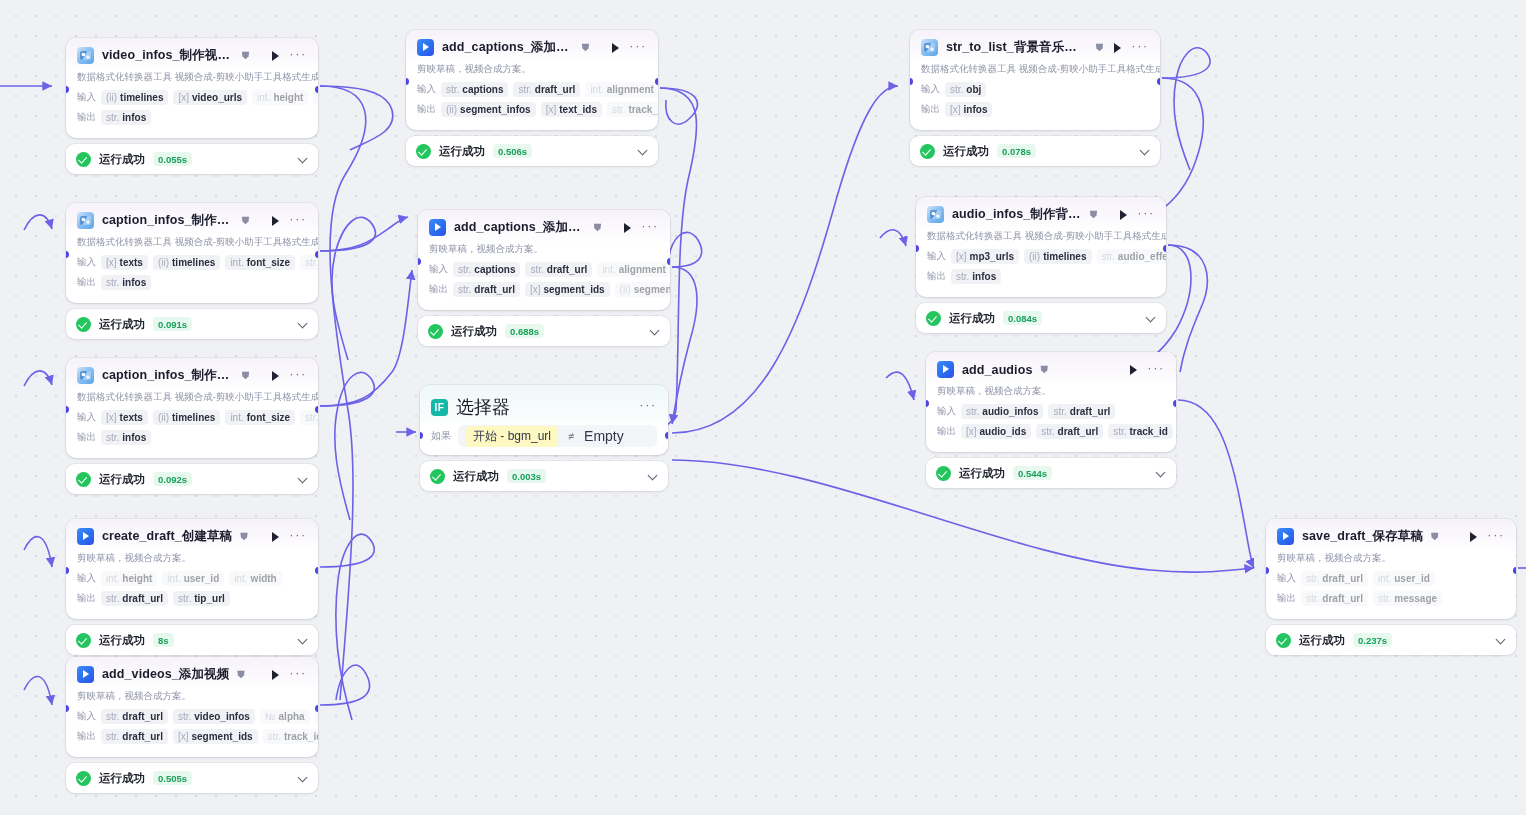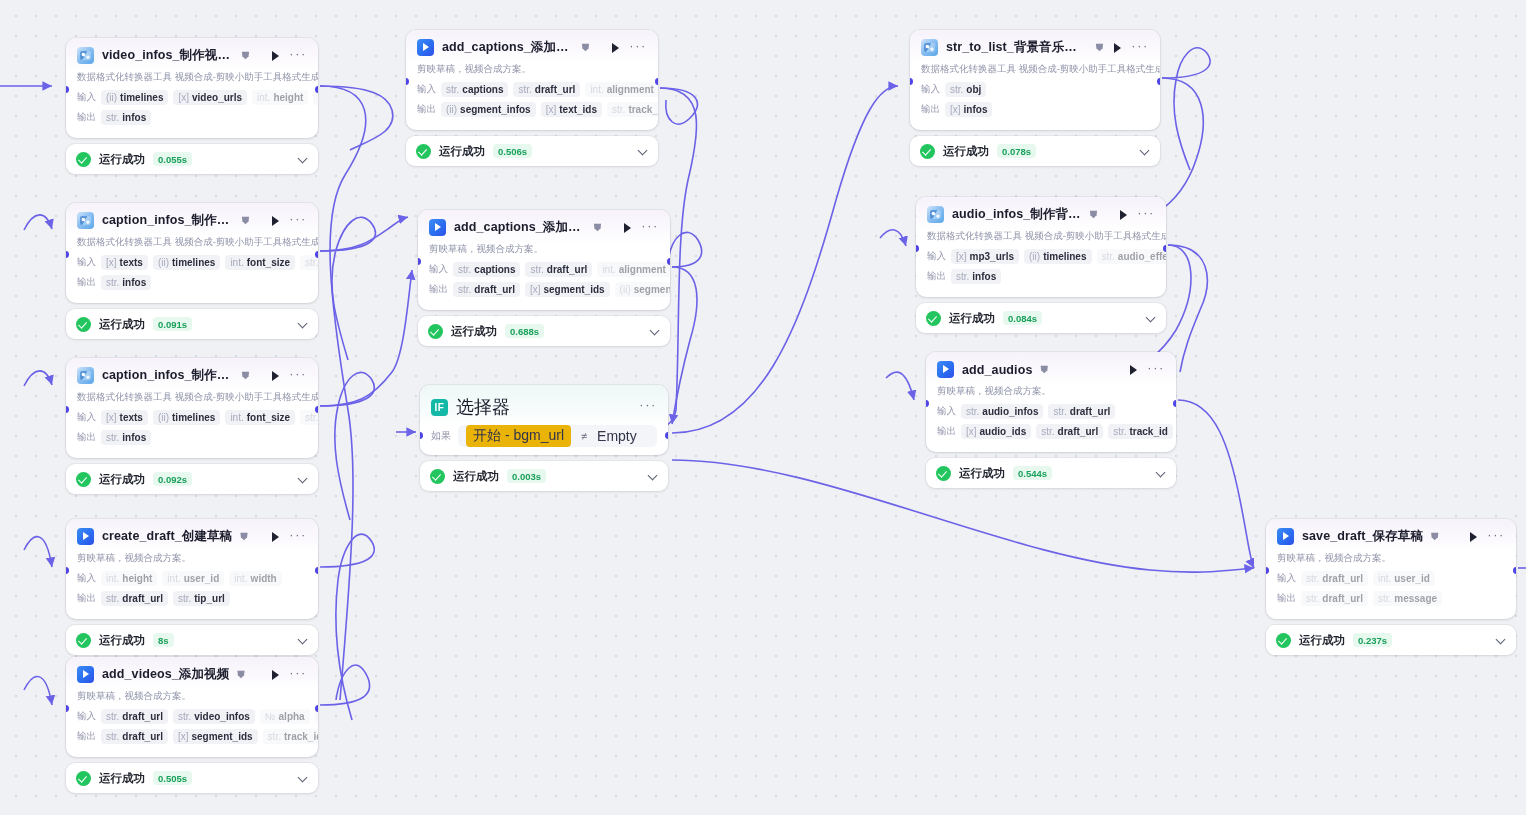--- a/index.html
+++ b/index.html
@@ -101,21 +101,21 @@
   
   .if-head{display:flex;align-items:center;gap:8px;padding:10px 11px 6px 11px;
     background:linear-gradient(180deg,#eef8f7 0%,#f8fcfc 70%,#ffffff 100%);}
   .if-title{font-size:18px;font-weight:normal;color:#1b1c2c;}
   .if-row{display:flex;align-items:center;gap:7px;padding:0 11px 8px 11px;}
   .if-key{font-size:10px;color:#9295ab;flex:0 0 auto;width:20px;}
   .cond-box{
     flex:1 1 auto;display:flex;align-items:center;background:#f4f5f9;border-radius:6px;
     height:22px;padding:0 8px;gap:10px;font-size:10px;color:#2c2e3e;
   }
-  .cond-left{background:#eab308;border-radius:4px;padding:2px 7px;font-size:14px;color:#33354a;}
+  .cond-left{background:#fef9c3;border-radius:4px;padding:2px 7px;font-size:12px;color:#33354a;}
   .cond-op{color:#6b6e84;font-size:11px;}
   .cond-right{color:#33354a;font-size:14px;}
   .else-box{flex:1 1 auto;background:#f4f5f9;border-radius:6px;height:22px;}
 </style>
 </head>
 <body>
 
 <div id="canvas">
   <svg class="edges">
     <defs>

